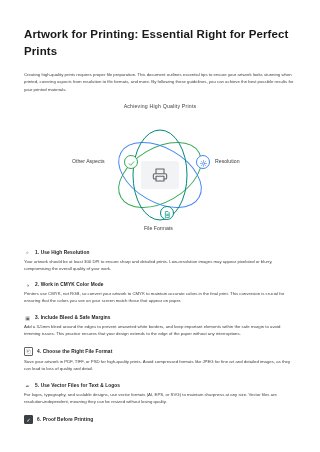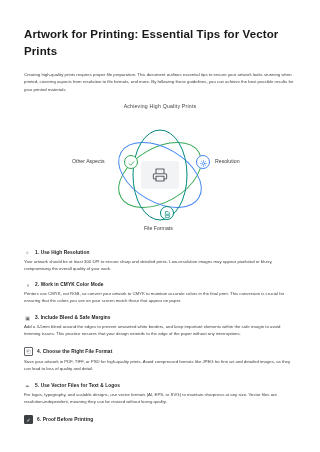--- a/index.html
+++ b/index.html
@@ -145,21 +145,21 @@
     line-height: 1.62;
     color: #3c4043;
     margin: 0;
   }
 </style>
 </head>
 <body>
 
 <div class="page">
 
-  <h1 class="doc-title">Artwork for Printing: Essential Tips for Vector Prints</h1>
+  <h1 class="doc-title">Artwork for Printing: Essential Right for Perfect Prints</h1>
 
   <p class="intro">Creating high-quality prints requires proper file preparation. This document outlines essential tips to ensure your artwork looks stunning when printed, covering aspects from resolution to file formats, and more. By following these guidelines, you can achieve the best possible results for your printed materials.</p>
 
   <div class="diagram">
     <div class="diagram-title">Achieving High Quality Prints</div>
 
     <div class="orbit">
       <svg width="120" height="92" viewBox="0 0 120 92">
         <ellipse cx="60" cy="46" rx="45" ry="27" fill="none" stroke="#34a853" stroke-width="1" transform="rotate(-30 60 46)"></ellipse>
         <ellipse cx="60" cy="46" rx="45" ry="27" fill="none" stroke="#4285f4" stroke-width="1" transform="rotate(30 60 46)"></ellipse>

